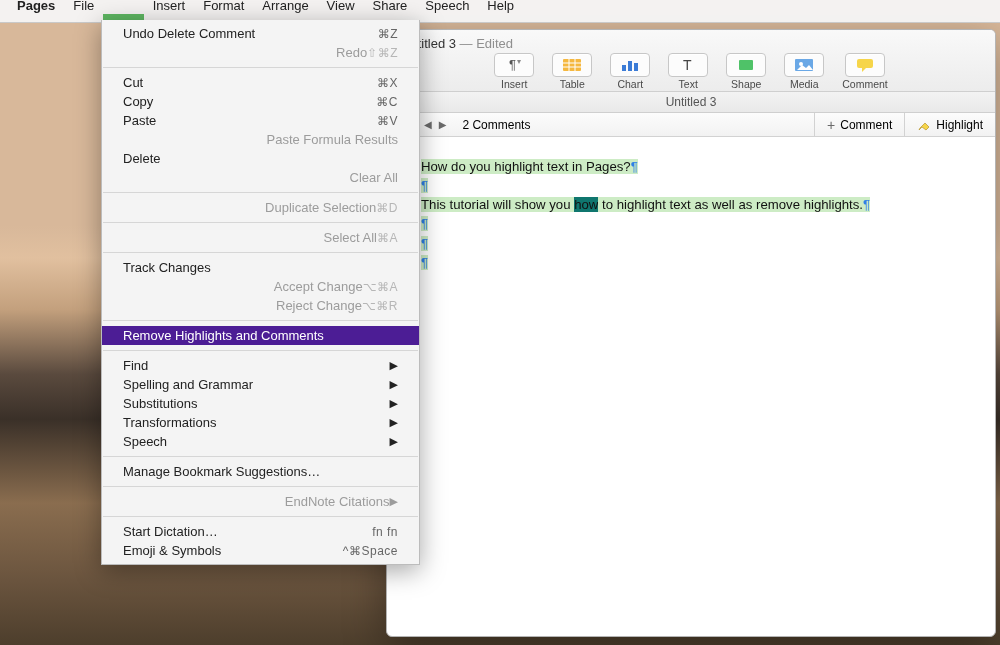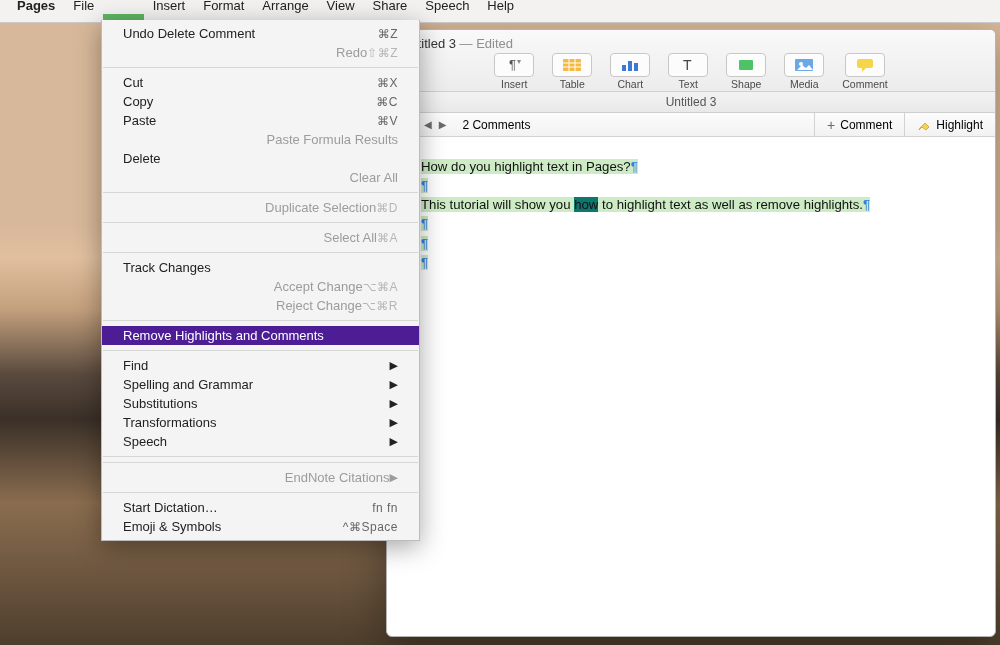--- a/index.html
+++ b/index.html
@@ -166,20 +166,23 @@
     </div>
     <div class="row">
       <span>Transformations</span>
       <span class="arrow">▶</span>
     </div>
     <div class="row">
       <span>Speech</span>
       <span class="arrow">▶</span>
     </div>
     <div class="sep"></div>
+    <div class="row">
+      <span>Manage Bookmark Suggestions…</span>
+    </div>
     <div class="sep"></div>
     <div class="row disabled">
       <span>EndNote Citations</span>
       <span class="arrow">▶</span>
     </div>
     <div class="sep"></div>
     <div class="row">
       <span>Start Dictation…</span>
       <span class="kbd">fn fn</span>
     </div>

